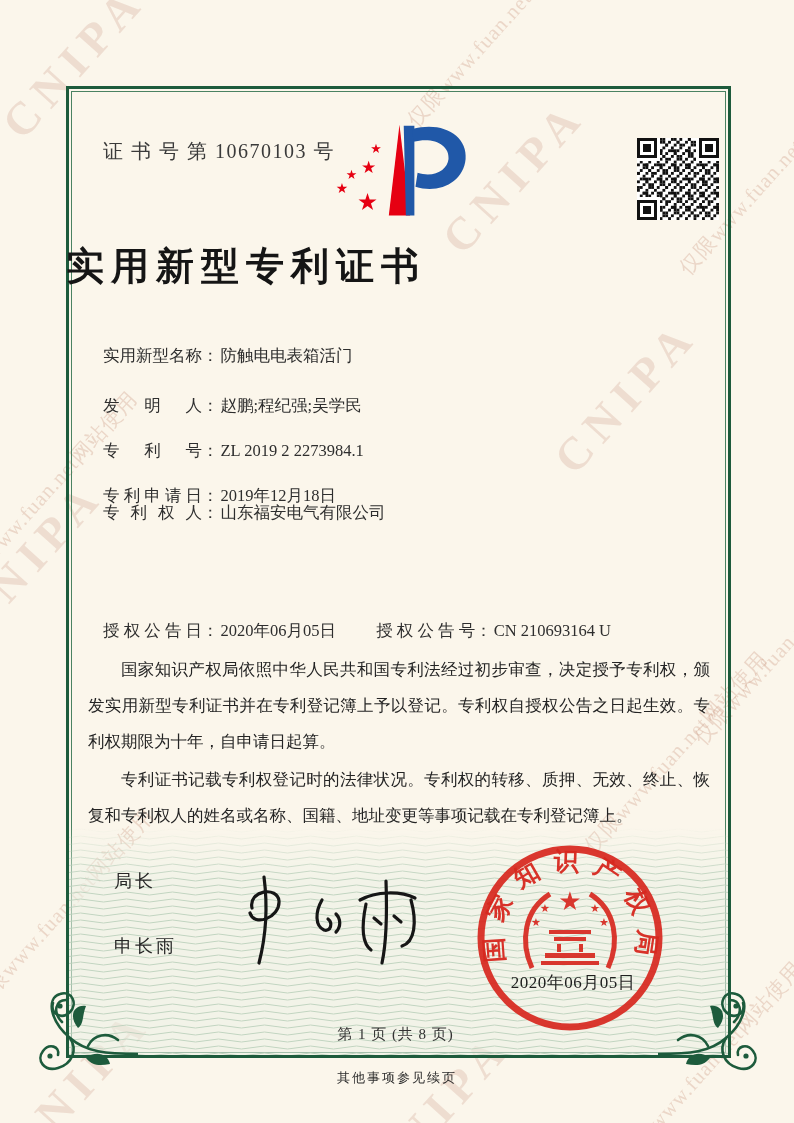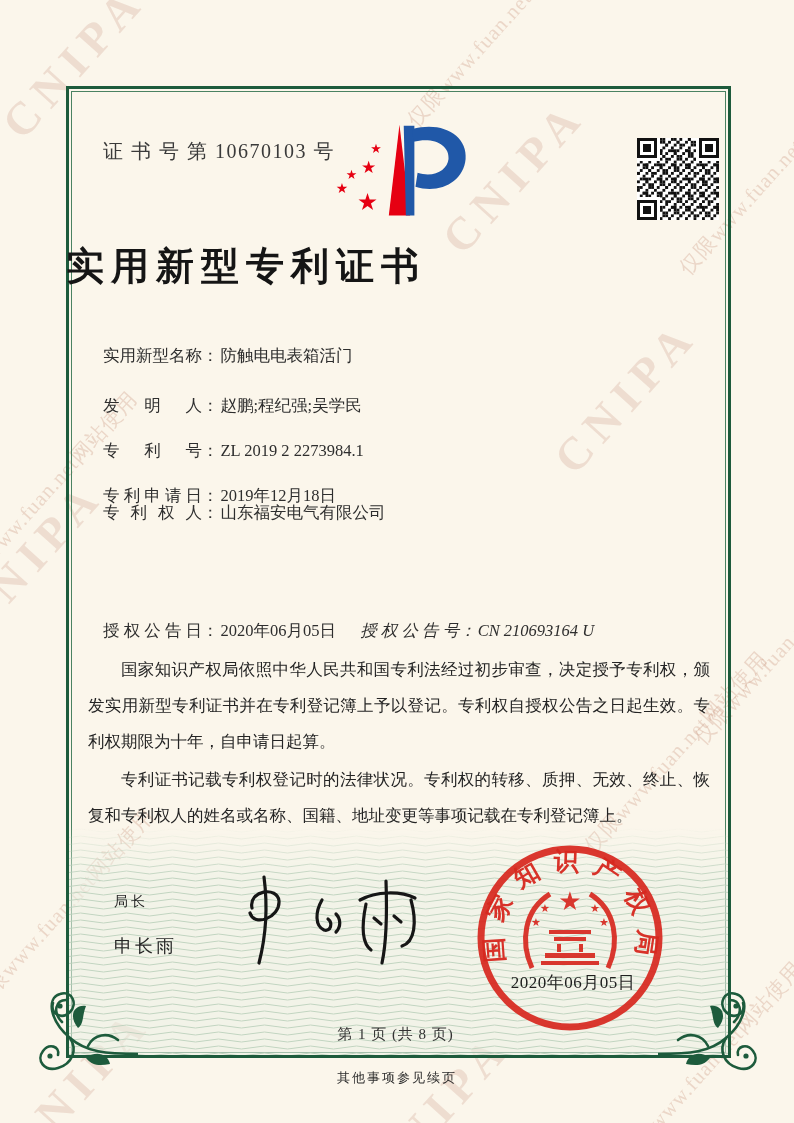--- a/index.html
+++ b/index.html
@@ -21,28 +21,28 @@
   .logo{position:absolute;left:333px;top:112px;width:150px;height:128px;z-index:3;}
   .qr{position:absolute;left:637px;top:138px;width:82px;height:82px;z-index:3;}
   .title{position:absolute;left:66px;top:241px;width:659px;text-align:left;
          font-size:38px;font-weight:bold;letter-spacing:7px;color:#151515;z-index:3;}
   
   .row{position:absolute;left:103px;font-size:16.5px;color:#2e2e2e;z-index:3;white-space:nowrap;}
   .flabel{display:inline-block;width:6em;text-align:justify;text-align-last:justify;
           vertical-align:top;}
   .fcolon{display:inline-block;margin-right:2px;}
   .fvalue{white-space:pre-wrap;}
-  .pair2{margin-left:20px;font-style:italic;}
+  .pair2{margin-left:36px;}
   
   .paras{position:absolute;left:88px;top:652px;width:622px;font-size:16.5px;
          line-height:36px;text-align:justify;color:#242424;z-index:3;}
   .paras p{margin:0 0 2px 0;text-indent:2em;}
   
   .guilloche{position:absolute;left:69px;top:827px;z-index:2;}
-  .sig-title{position:absolute;left:114px;top:893px;font-size:14px;letter-spacing:3px;z-index:4;color:#262626;font-family:Liberation Mono, monospace;}
+  .sig-title{position:absolute;left:114px;top:869px;font-size:18px;letter-spacing:3px;z-index:4;color:#262626;font-family:Liberation Mono, monospace;}
   .sig-name{position:absolute;left:114px;top:934px;font-size:18px;letter-spacing:3px;z-index:4;color:#262626;}
   .sig-script{position:absolute;left:224px;top:870px;z-index:4;}
   .seal{position:absolute;left:472px;top:840px;width:196px;height:196px;z-index:4;}
   .seal-date{position:absolute;left:488px;top:971px;width:170px;text-align:center;
              font-size:17px;color:#1f1f1f;letter-spacing:0.5px;z-index:5;}
   .page-num{position:absolute;left:66px;top:1025px;width:659px;text-align:center;
             font-size:15px;letter-spacing:1px;color:#333;z-index:4;}
   .flourish{position:absolute;z-index:5;}
   .flourish-bl{left:26px;top:988px;}
   .flourish-br{left:658px;top:988px;transform:scaleX(-1);}

